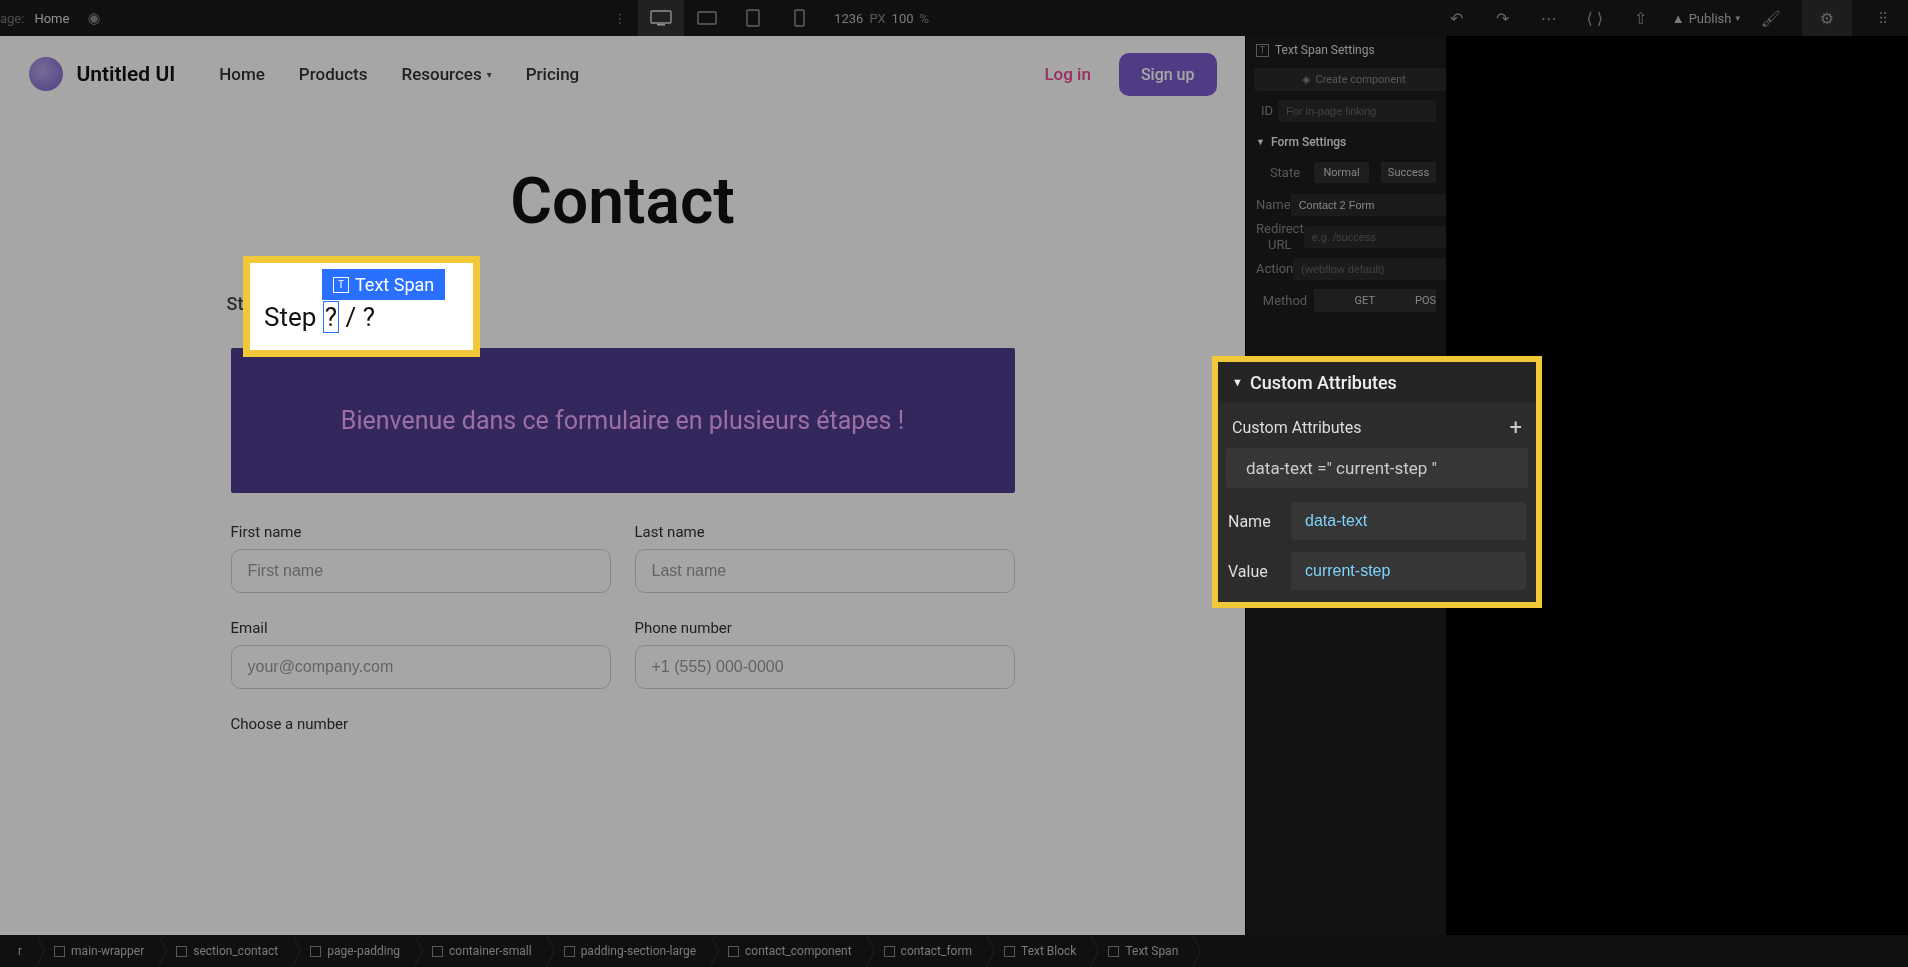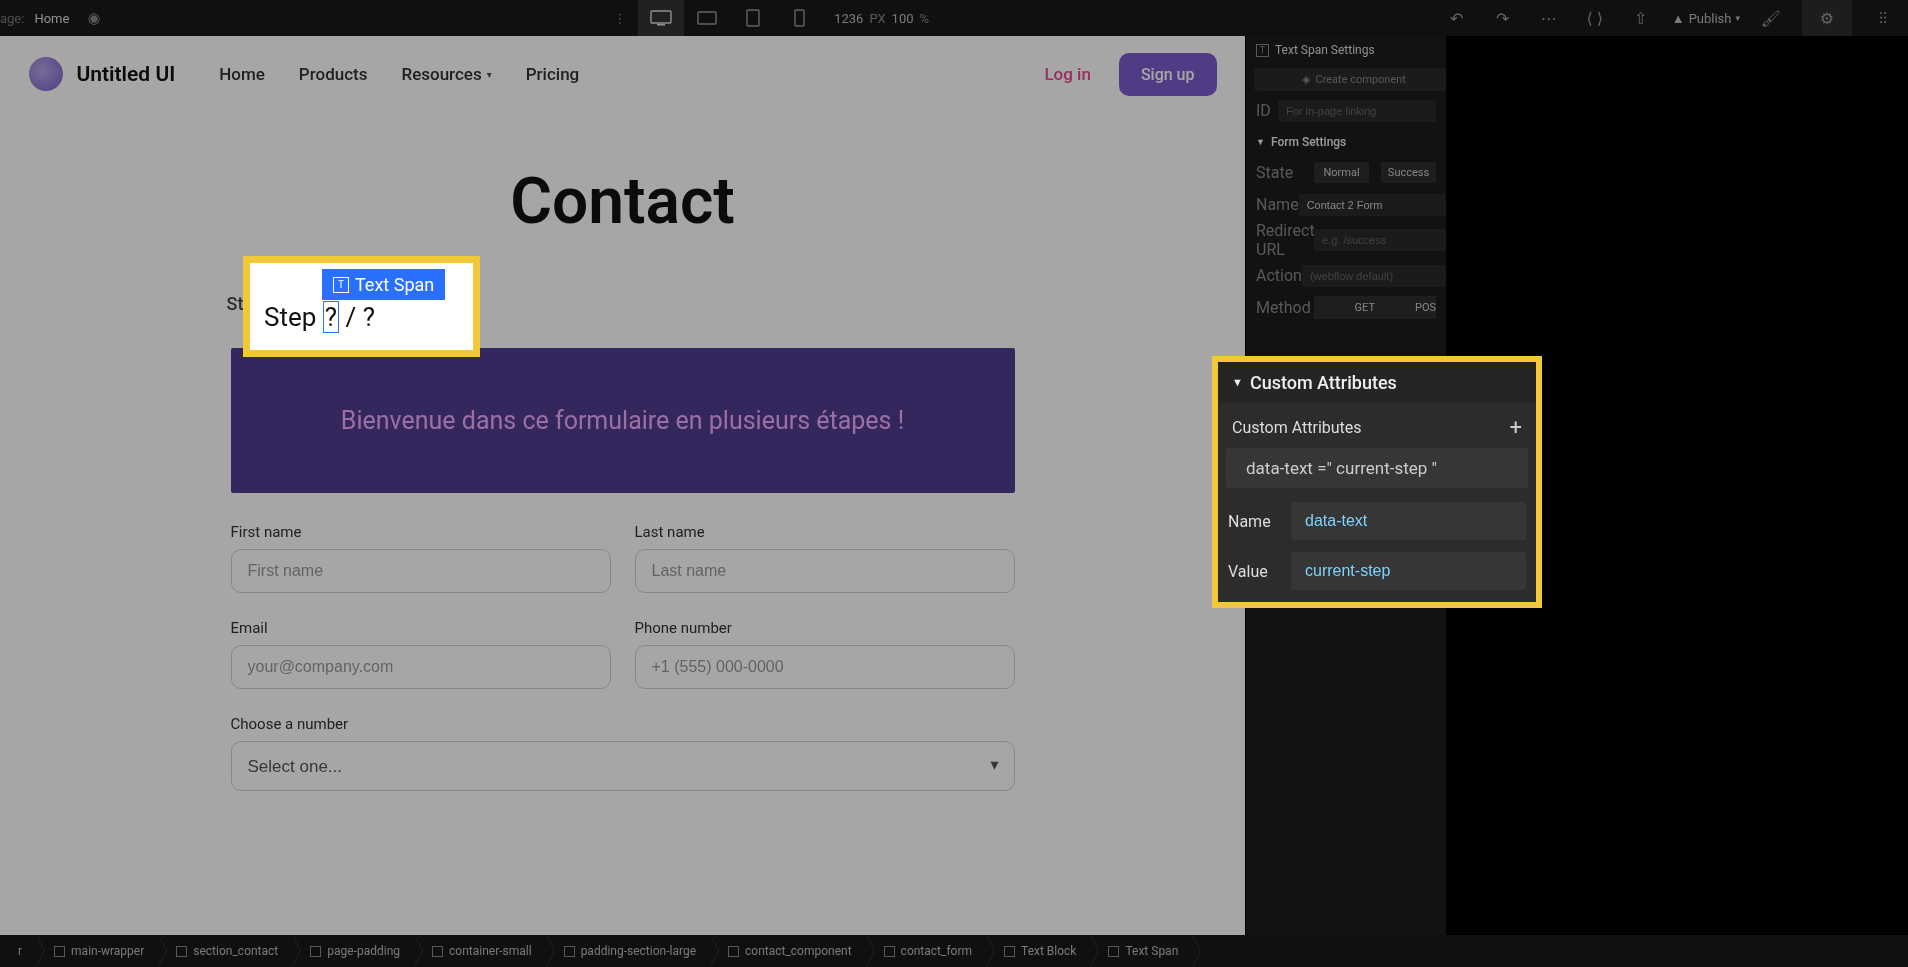--- a/index.html
+++ b/index.html
@@ -52,21 +52,21 @@
 .select-input { width: 100%; height: 50px; border: 1px solid #d0d0d0; border-radius: 10px; padding: 0 16px; font-size: 17px; color: #555; background: #fff; appearance: none; position: relative; }
 .select-wrap { position: relative; }
 .select-wrap::after { content:"▾"; position:absolute; right:16px; top:14px; color:#555; pointer-events:none; }
 
 
 .right-panel { position: absolute; top: 36px; right: 462px; width: 200px; bottom: 32px; background: #1c1c1c; color: #bbb; font-size: 12px; overflow: hidden; }
 .panel-row { display: flex; align-items: center; min-height: 32px; padding: 0 10px; border-bottom: 1px solid rgba(255,255,255,0.02); }
 .panel-heading { color: #eee; font-weight: 500; padding: 8px 10px; display:flex; align-items:center; gap:6px; }
 .panel-heading .tri { font-size:9px; }
 .create-comp-btn { background:#2a2a2a; color:#888; font-size:11px; padding:5px 10px; border-radius:3px; display:flex; align-items:center; gap:5px; width:100%; justify-content:center; margin:4px 8px; cursor:pointer; }
-.panel-label { width: 58px; color: #888; font-size: 16px; line-height:1.2; }
+.panel-label { width: 58px; color: #888; font-size: 13px; line-height:1.2;text-align:center; }
 .panel-input { flex:1; background: #2a2a2a; color: #ccc; font-size: 11px; border: none; padding: 5px 8px; border-radius: 2px; }
 .panel-input::placeholder { color:#666; }
 .state-btns { display:flex; gap:12px; flex:1; }
 .state-btn { flex:1; background:#2f2f2f; color:#ccc; font-size:11px; padding:4px 0; text-align:center; border-radius:2px; cursor:pointer; }
 .method-btns { display:flex; flex:1; }
 .method-btn { flex:1; background:#2f2f2f; color:#ccc; font-size:11px; padding:5px 0; text-align:right; }
 .ts-header { display:flex; align-items:center; gap:6px; padding:7px 10px; color:#ddd; }
 .ts-icon { width:13px; height:13px; border:1px solid #888; display:flex; align-items:center; justify-content:center; font-size:9px; color:#888; }
 
 
@@ -197,25 +197,20 @@
       <div>
         <div class="field-label">Email</div>
         <input class="text-input" placeholder="your@company.com" style="">
       </div>
       <div>
         <div class="field-label">Phone number</div>
         <input class="text-input" placeholder="+1 (555) 000-0000" style="">
       </div>
       <div class="full-width">
         <div class="field-label">Choose a number</div>
-        <div class="select-wrap">
-          <select class="select-input">
-            <option>Select one...</option>
-          </select>
-        </div>
       </div>
     </div>
   </div>
 </div>
 
 <div class="far-right-black"></div>
 
 <div class="right-panel">
   <div class="ts-header">
     <span class="ts-icon">T</span>

